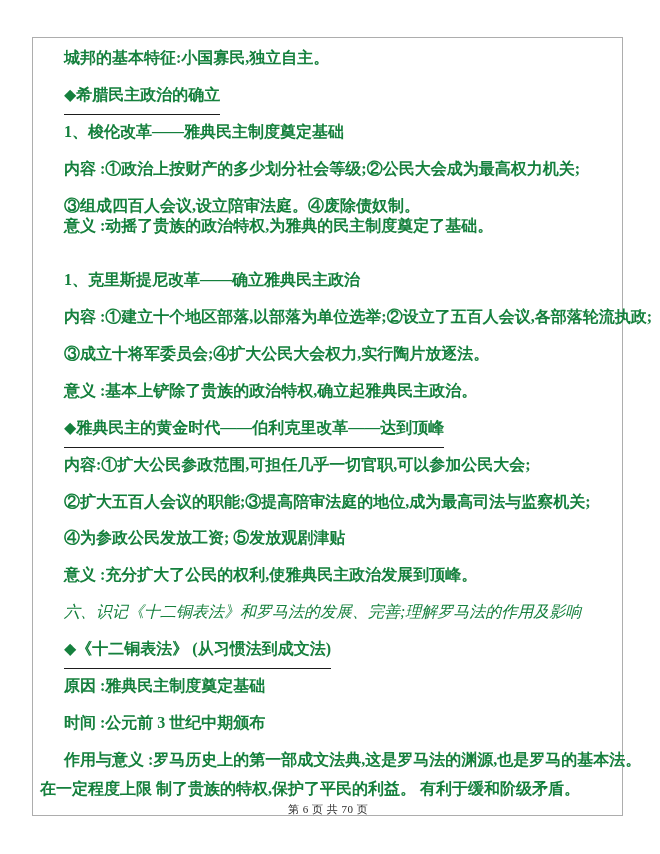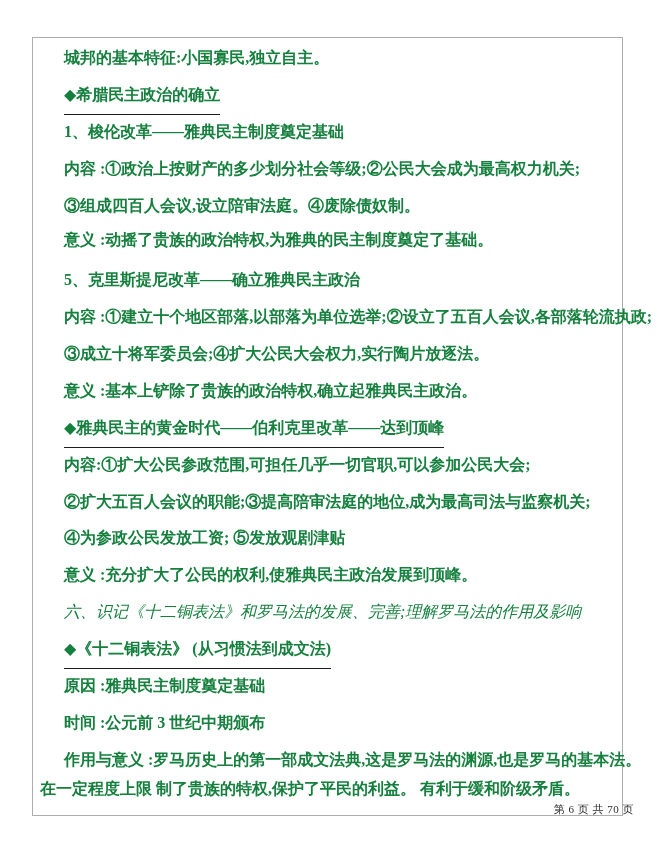--- a/index.html
+++ b/index.html
@@ -43,46 +43,45 @@
   }
   .u {
     border-bottom: 1.5px solid #1d1d1d;
     padding-bottom: 11px;
   }
   .footer {
     position: absolute;
     top: 802px;
     left: 32px;
     width: 592px;
-    text-align: right;
+    text-align: center;
     font-size: 11px;
     font-weight: 400;
     color: #2b2b2b;
     letter-spacing: 0.5px;
-    margin-left: 10px;
   }
 </style>
 </head>
 <body>
 
 <div class="page-border"></div>
 
 <div class="line" style="top:48px">城邦的基本特征:小国寡民,独立自主。</div>
 
 <div class="line" style="top:85px"><span class="u">◆希腊民主政治的确立</span></div>
 
 <div class="line" style="top:122px">1、梭伦改革——雅典民主制度奠定基础</div>
 
 <div class="line" style="top:159px">内容 :①政治上按财产的多少划分社会等级;②公民大会成为最高权力机关;</div>
 
 <div class="line" style="top:196px">③组成四百人会议,设立陪审法庭。④废除债奴制。</div>
 
-<div class="line" style="top:230px">意义 :动摇了贵族的政治特权,为雅典的民主制度奠定了基础。</div>
+<div class="line" style="top:216px">意义 :动摇了贵族的政治特权,为雅典的民主制度奠定了基础。</div>
 
-<div class="line" style="top:270px">5、克里斯提尼改革——确立雅典民主政治</div>
+<div class="line" style="top:270px">1、克里斯提尼改革——确立雅典民主政治</div>
 
 <div class="line" style="top:307px">内容 :①建立十个地区部落,以部落为单位选举;②设立了五百人会议,各部落轮流执政;</div>
 
 <div class="line" style="top:344px">③成立十将军委员会;④扩大公民大会权力,实行陶片放逐法。</div>
 
 <div class="line" style="top:381px">意义 :基本上铲除了贵族的政治特权,确立起雅典民主政治。</div>
 
 <div class="line" style="top:418px"><span class="u">◆雅典民主的黄金时代——伯利克里改革——达到顶峰</span></div>
 
 <div class="line" style="top:455px">内容:①扩大公民参政范围,可担任几乎一切官职,可以参加公民大会;</div>

